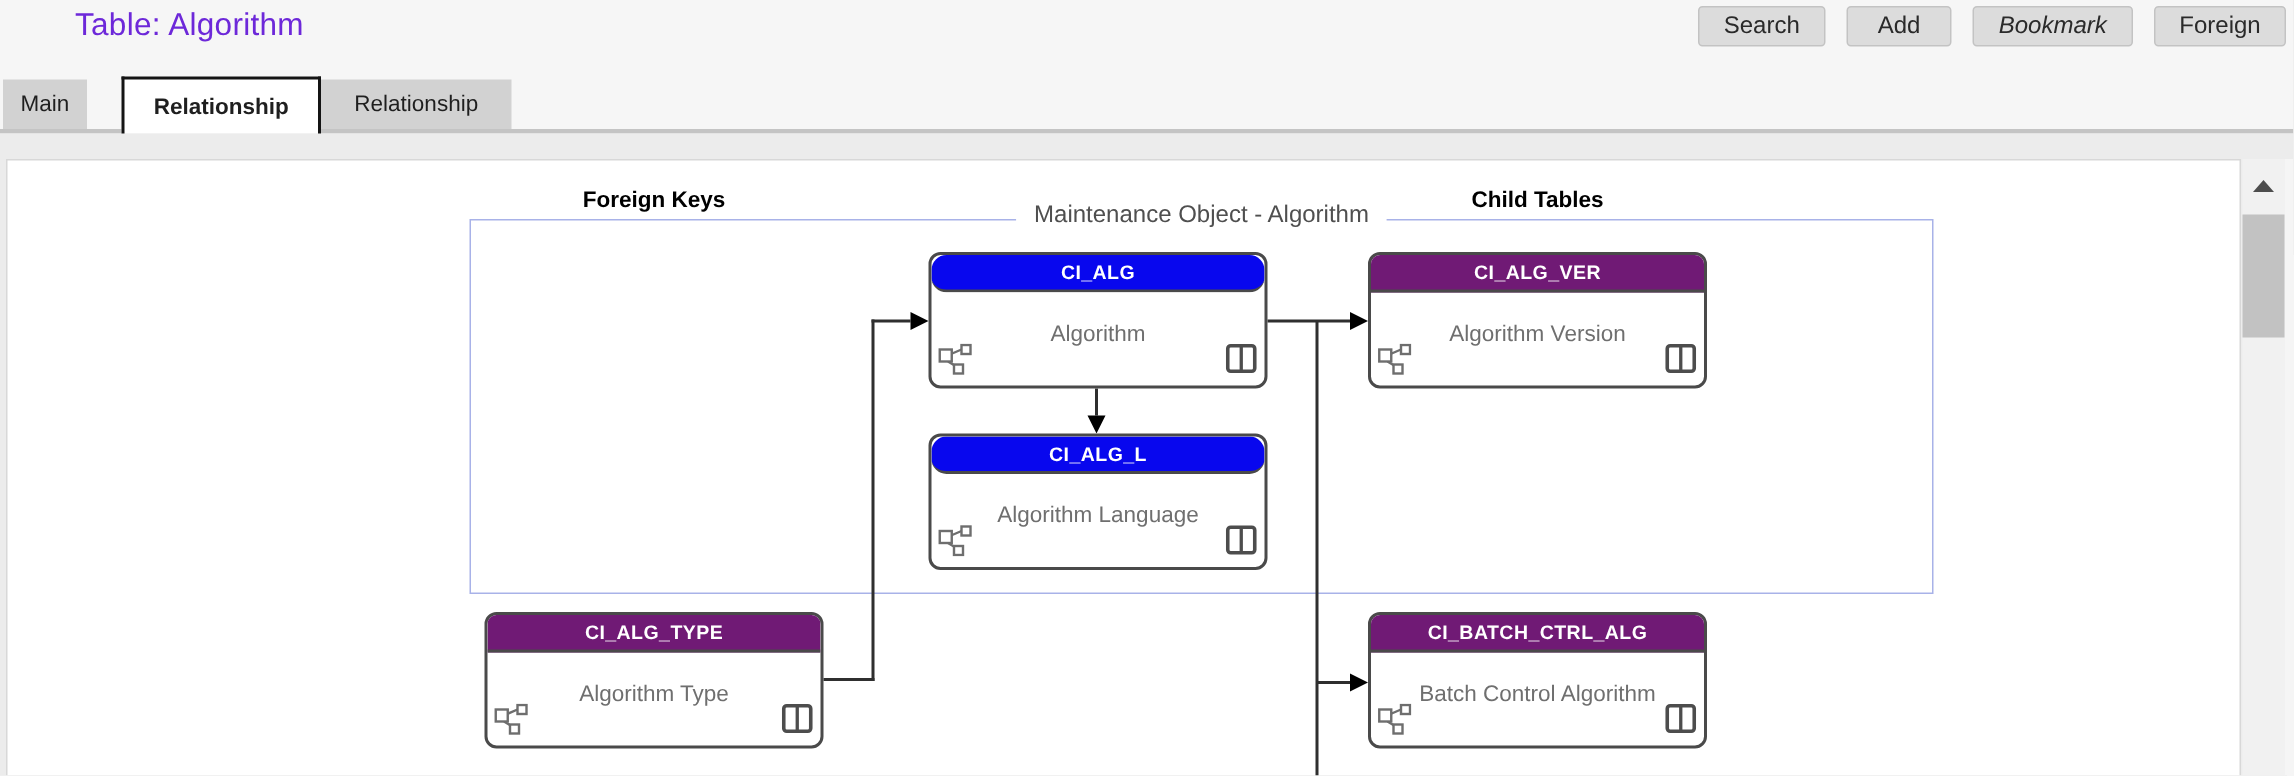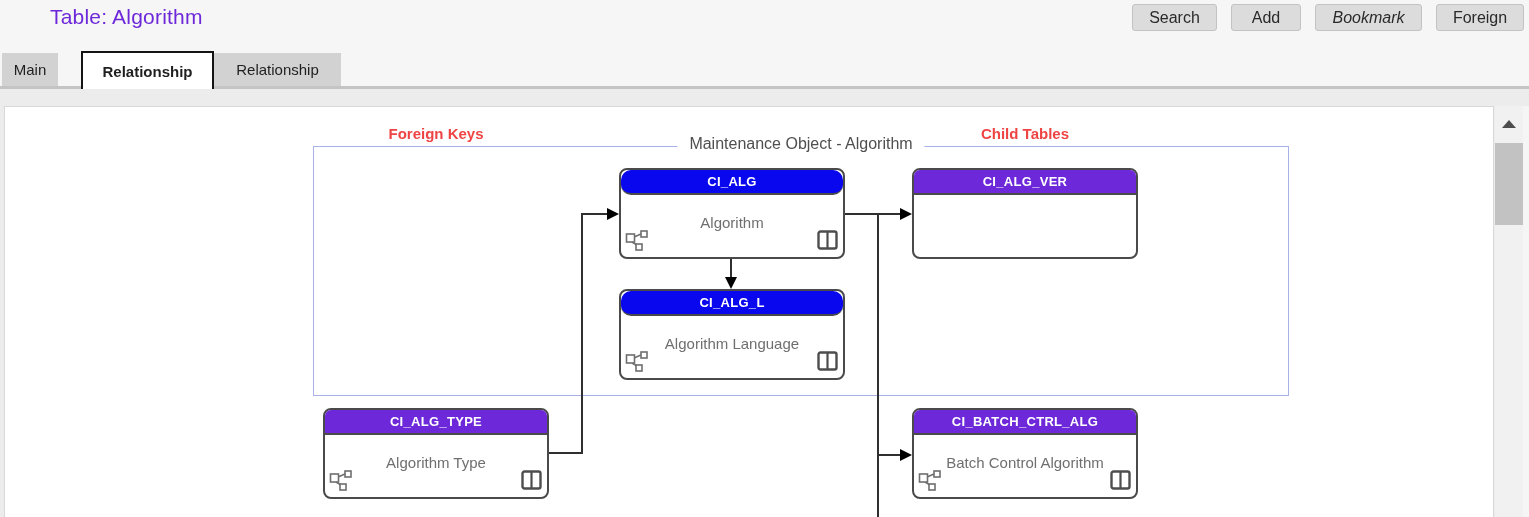--- a/index.html
+++ b/index.html
@@ -43,39 +43,39 @@
   .right-gutter { position:absolute; right:0; top:106px; bottom:0; width:6px; background:#f5f5f5; }
   
   .scrollbar { position:absolute; left:1495px; top:106px; width:28px; bottom:0; background:#f1f1f1; }
   .scroll-up {
     position:absolute; top:0; left:0; width:28px; height:36px;
     display:flex; align-items:center; justify-content:center; cursor:pointer;
   }
   .tri-up { width:0; height:0; border-left:7px solid transparent; border-right:7px solid transparent; border-bottom:8px solid #4d4d4d; }
   .scroll-thumb { position:absolute; left:0; top:37px; width:28px; height:82px; background:#c2c2c2; cursor:pointer; }
   
-  .col-label { position:absolute; width:226px; text-align:center; font-size:15px; font-weight:bold; color:#ef4444; }
+  .col-label { position:absolute; width:226px; text-align:center; font-size:15px; font-weight:bold; color:#000000; }
   .fk-label { left:318px; top:18px; }
   .ct-label { left:907px; top:18px; }
   .group-box { position:absolute; left:308px; top:39px; width:976px; height:250px; border:1px solid #a8b2e8; }
   .group-legend {
     position:absolute; top:-12px; left:50%; transform:translateX(-50%);
     background:#ffffff; padding:0 12px; font-size:16px; color:#4f4f4f; white-space:nowrap;
   }
   .entity {
     position:absolute; width:226px; height:91px; background:#ffffff;
     border:2px solid #4a4a4a; border-radius:8px; overflow:hidden; cursor:pointer; z-index:2;
   }
   .e-header {
     height:25px; border-bottom:2px solid #4a4a4a; color:#ffffff;
     font-size:13px; font-weight:bold; letter-spacing:0.3px;
     display:flex; align-items:center; justify-content:center;
   }
   .blue .e-header { background:#0807ee;border-radius:10px; }
-  .mauve .e-header { background:#6d28d9; }
+  .mauve .e-header { background:#701a75; }
   .e-body { position:relative; height:62px; display:flex; align-items:center; justify-content:center; padding-bottom:8px; }
   .e-name { font-size:15px; color:#6f6f6f; }
   .icon { position:absolute; }
   .icon-rel { left:4px; bottom:2px; }
   .icon-tbl { right:5px; bottom:3px; }
   
   .hline { position:absolute; height:2px; background:#2f2f2f; z-index:1; }
   .vline { position:absolute; width:2px; background:#2f2f2f; z-index:1; }
   .arrow-right {
     position:absolute; width:0; height:0; z-index:1;
@@ -151,20 +151,39 @@
           <svg width="21" height="20" viewBox="0 0 21 20">
               <rect x="1.5" y="1.5" width="18" height="17" rx="2" fill="none" stroke="#4d4d4d" stroke-width="2.4"></rect>
               <line x1="10.5" y1="2" x2="10.5" y2="18" stroke="#4d4d4d" stroke-width="2.2"></line>
             </svg>
         </span>
       </div>
     </div>
 
     <div class="entity mauve" style="left:907px; top:61px;">
       <div class="e-header">CI_ALG_VER</div>
+      <div class="e-body">
+        <span class="e-name">Algorithm Version</span>
+        <span class="icon icon-rel">
+          <svg width="23" height="21" viewBox="0 0 23 21">
+              <g fill="#fff" stroke="#6e6e6e" stroke-width="1.6">
+                <path fill="none" d="M9 7 L16 4 M7 12 L12 15"></path>
+                <rect x="1.5" y="4" width="8" height="8"></rect>
+                <rect x="16" y="1" width="6" height="6"></rect>
+                <rect x="11" y="14" width="6" height="6"></rect>
+              </g>
+            </svg>
+        </span>
+        <span class="icon icon-tbl">
+          <svg width="21" height="20" viewBox="0 0 21 20">
+              <rect x="1.5" y="1.5" width="18" height="17" rx="2" fill="none" stroke="#4d4d4d" stroke-width="2.4"></rect>
+              <line x1="10.5" y1="2" x2="10.5" y2="18" stroke="#4d4d4d" stroke-width="2.2"></line>
+            </svg>
+        </span>
+      </div>
     </div>
 
     <div class="entity blue" style="left:614px; top:182px;">
       <div class="e-header">CI_ALG_L</div>
       <div class="e-body">
         <span class="e-name">Algorithm Language</span>
         <span class="icon icon-rel">
           <svg width="23" height="21" viewBox="0 0 23 21">
               <g fill="#fff" stroke="#6e6e6e" stroke-width="1.6">
                 <path fill="none" d="M9 7 L16 4 M7 12 L12 15"></path>

